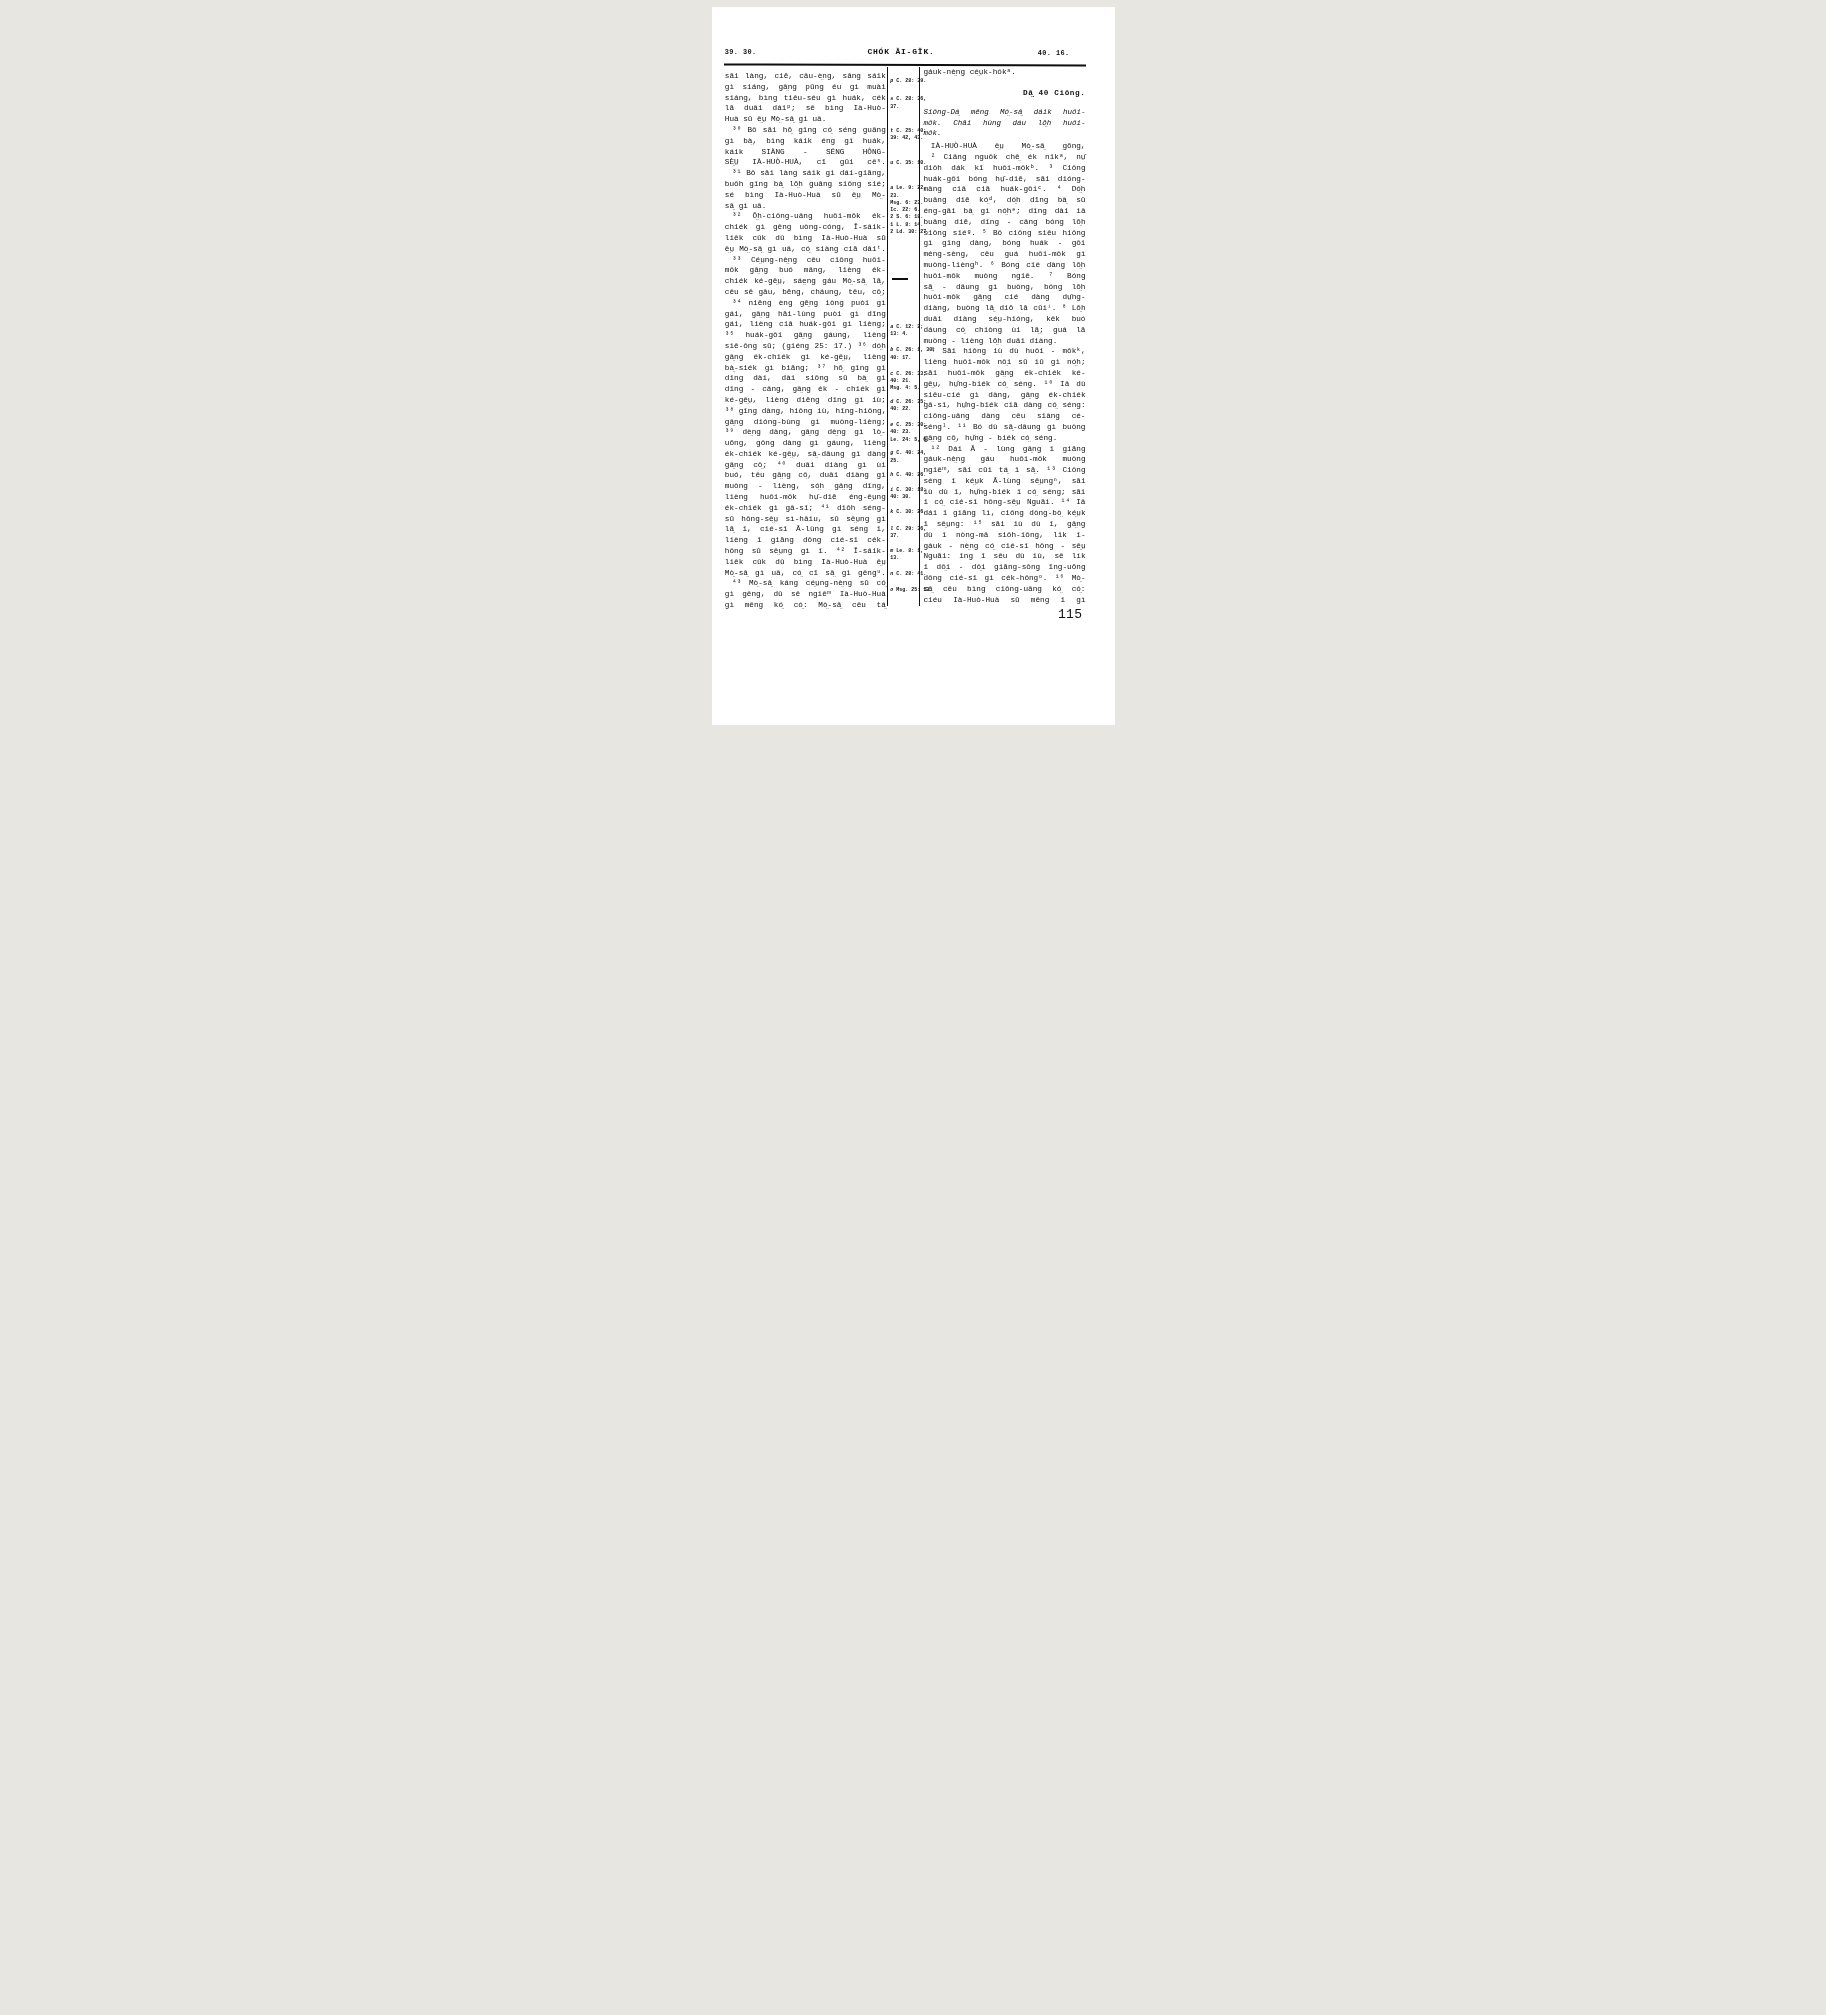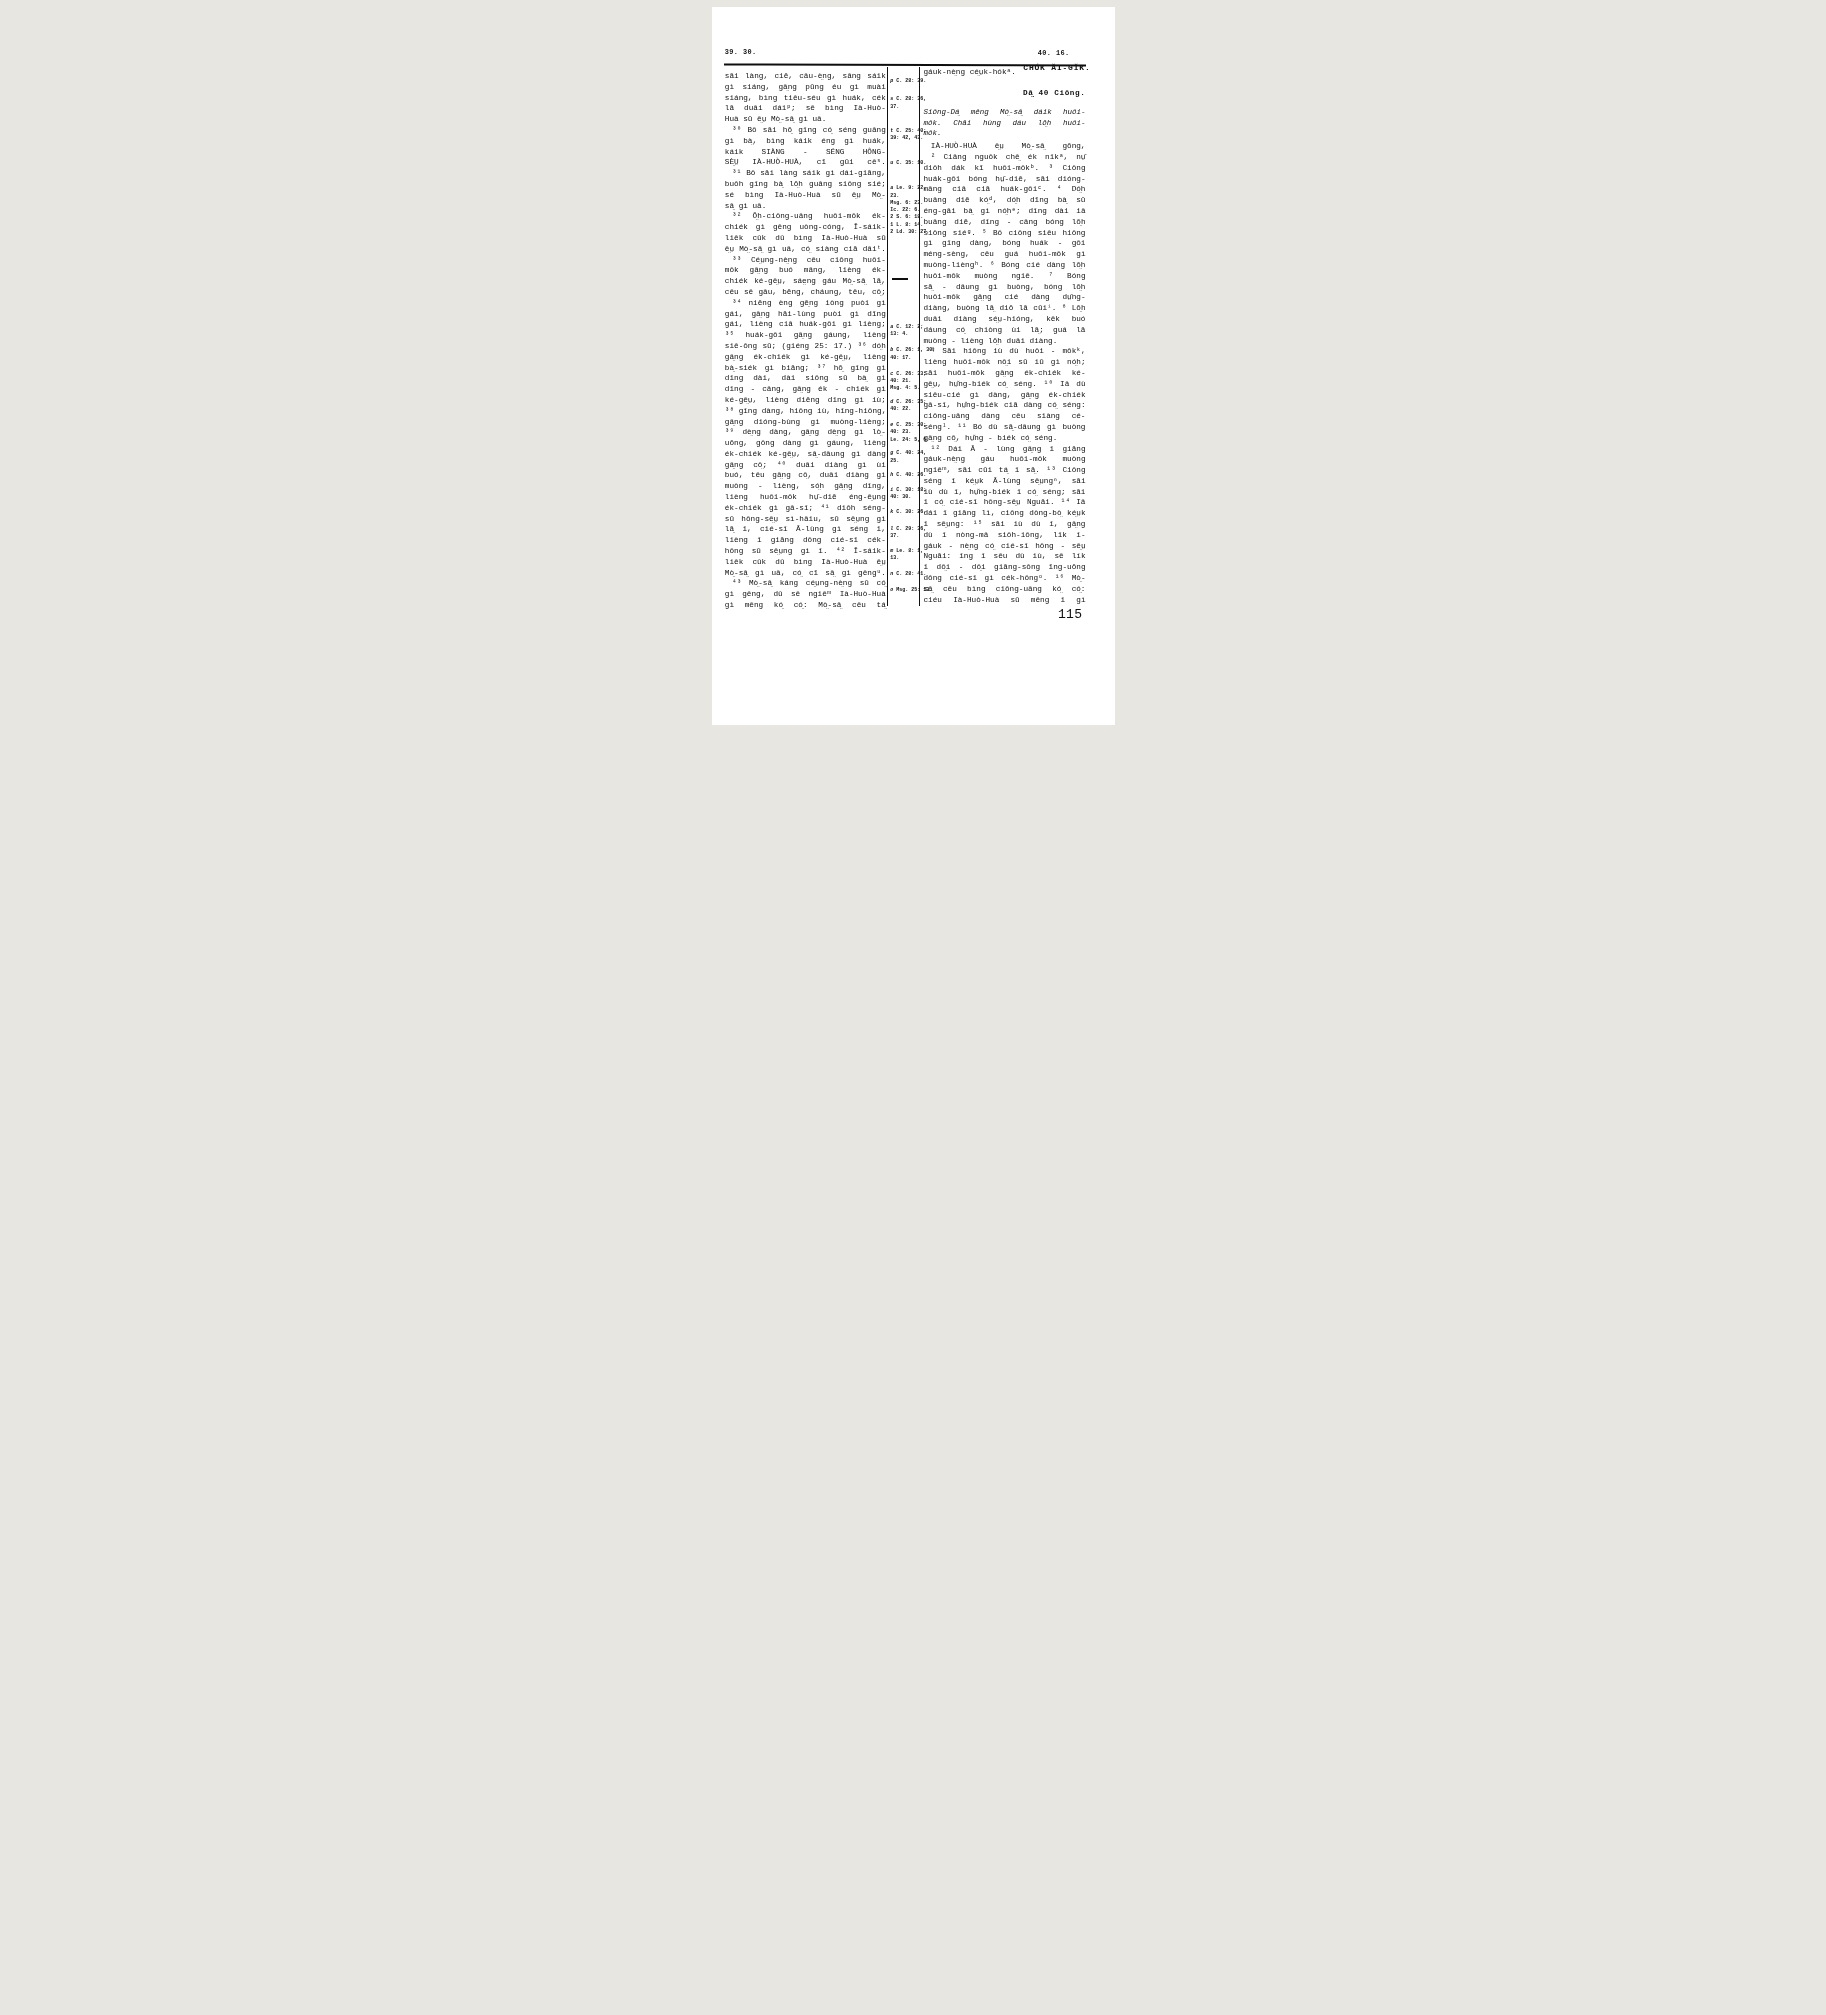--- a/index.html
+++ b/index.html
@@ -7,21 +7,21 @@
     position:relative;
     width:403px;height:718px;
     margin:7px auto;
     background:#ffffff;
     color:#111;
     font-family:Liberation Mono, monospace;
     overflow:hidden;
   }
   
   .hdr-left{position:absolute;left:13.3px;top:41px;font-size:6.9px;font-weight:700;letter-spacing:0.4px;}
-  .hdr-title{position:absolute;left:0;right:24px;top:56px;text-align:right;font-size:8px;font-weight:700;letter-spacing:0.8px;}
+  .hdr-title{position:absolute;left:0;right:24px;top:40px;text-align:center;font-size:8px;font-weight:700;letter-spacing:0.8px;}
   .hdr-right{position:absolute;right:45px;top:42px;font-size:6.9px;font-weight:700;letter-spacing:0.4px;}
   .head-rule{position:absolute;left:12px;top:57px;width:362px;height:1.6px;background:#0e0e0e;transform:rotate(0.18deg);}
   
   .col-left{position:absolute;left:13.3px;top:64px;width:161px;}
   .col-right{position:absolute;left:212px;top:60px;width:162px;}
   .line{
     font-size:7.7px;line-height:10.8px;height:10.8px;
     text-align:justify;text-align-last:justify;
     white-space:nowrap;
   }

